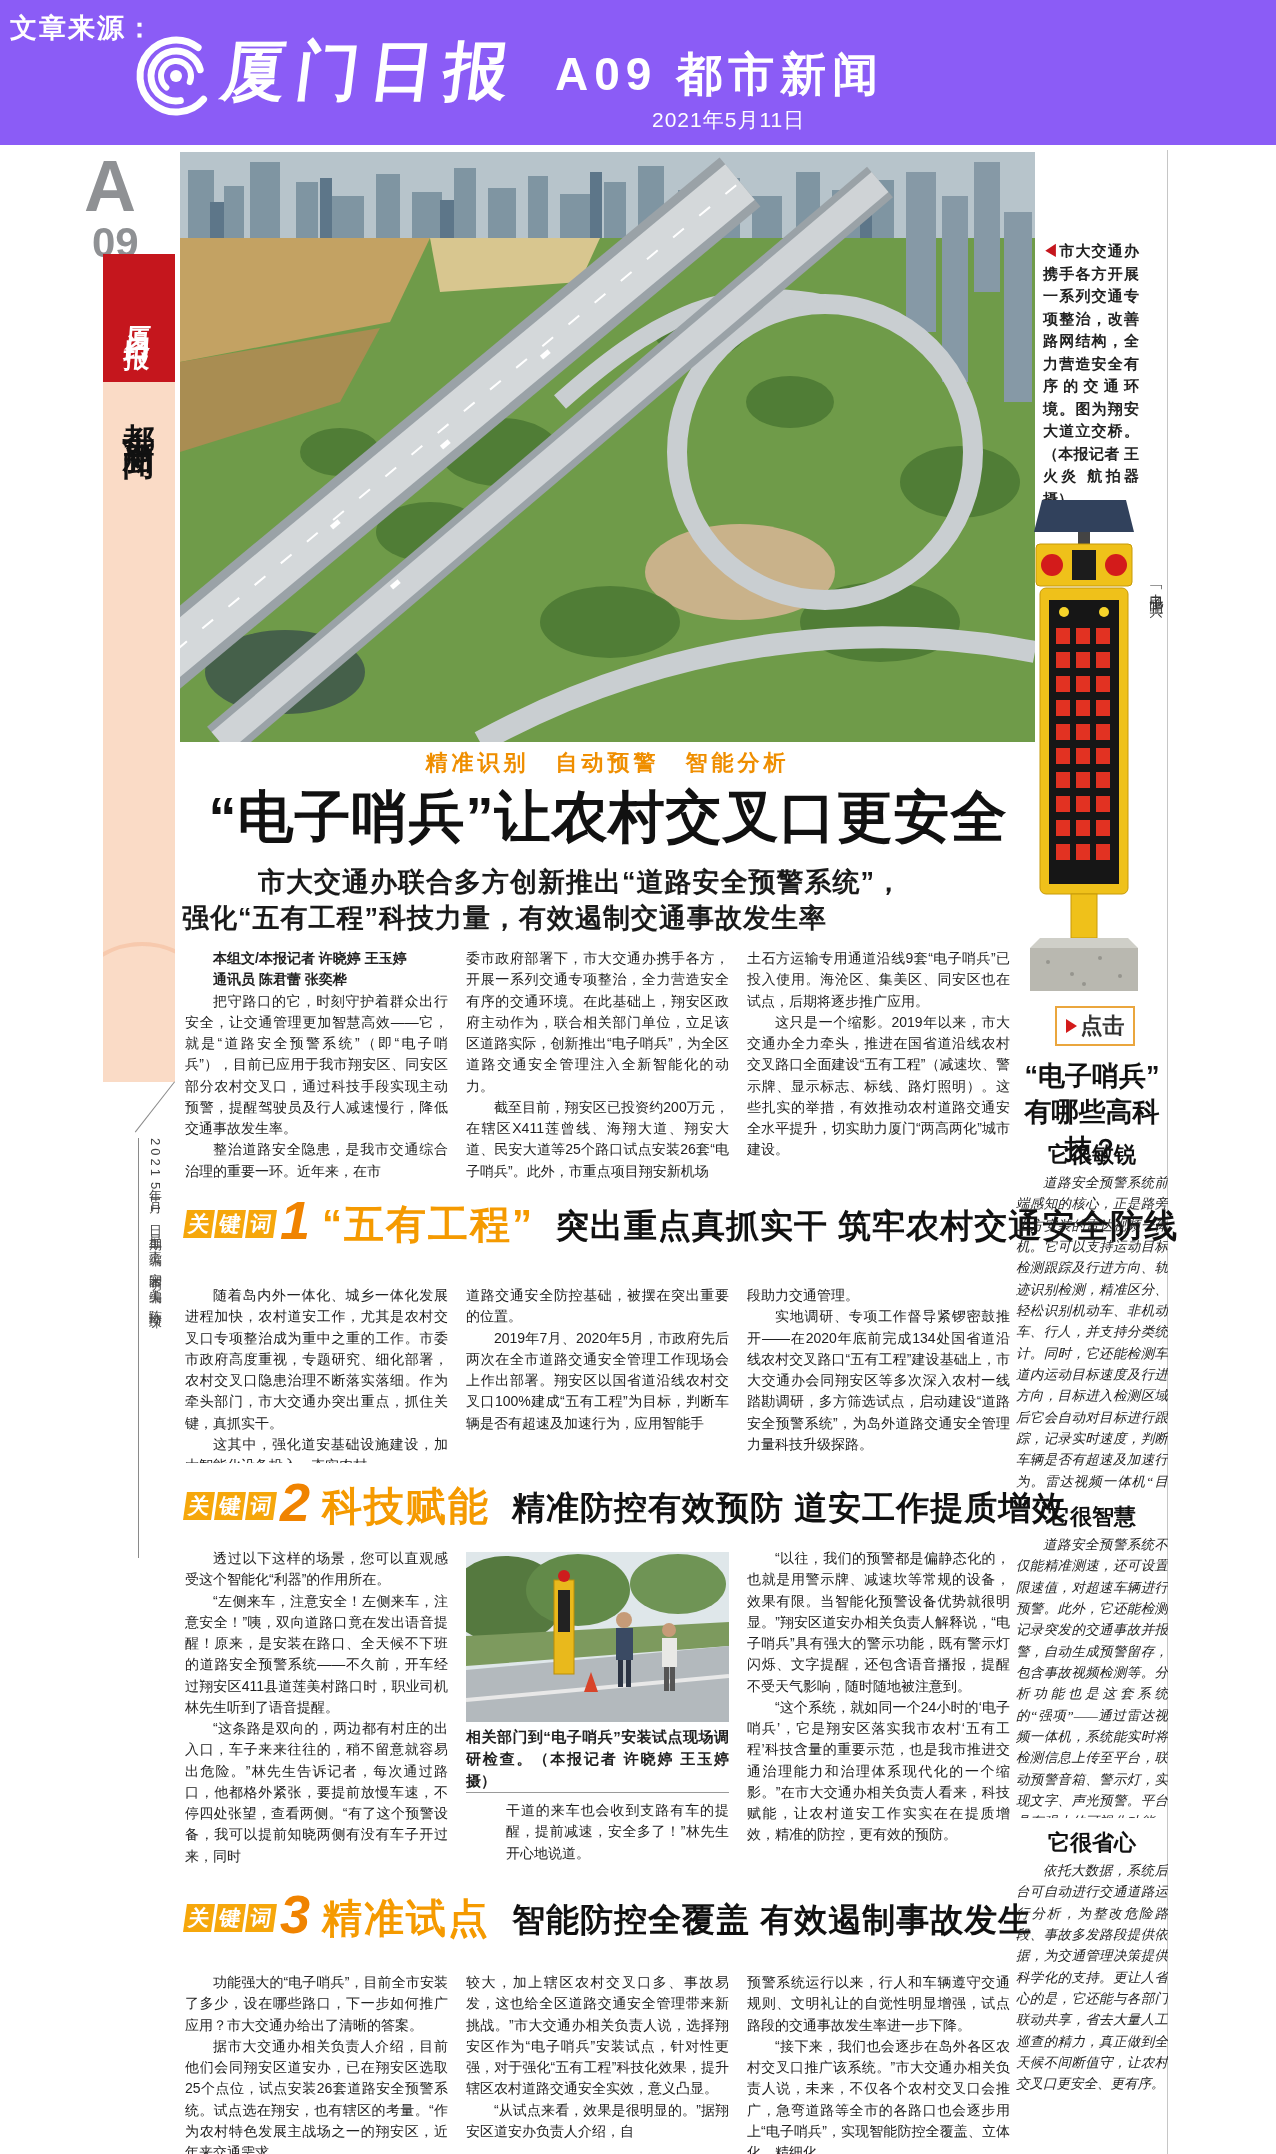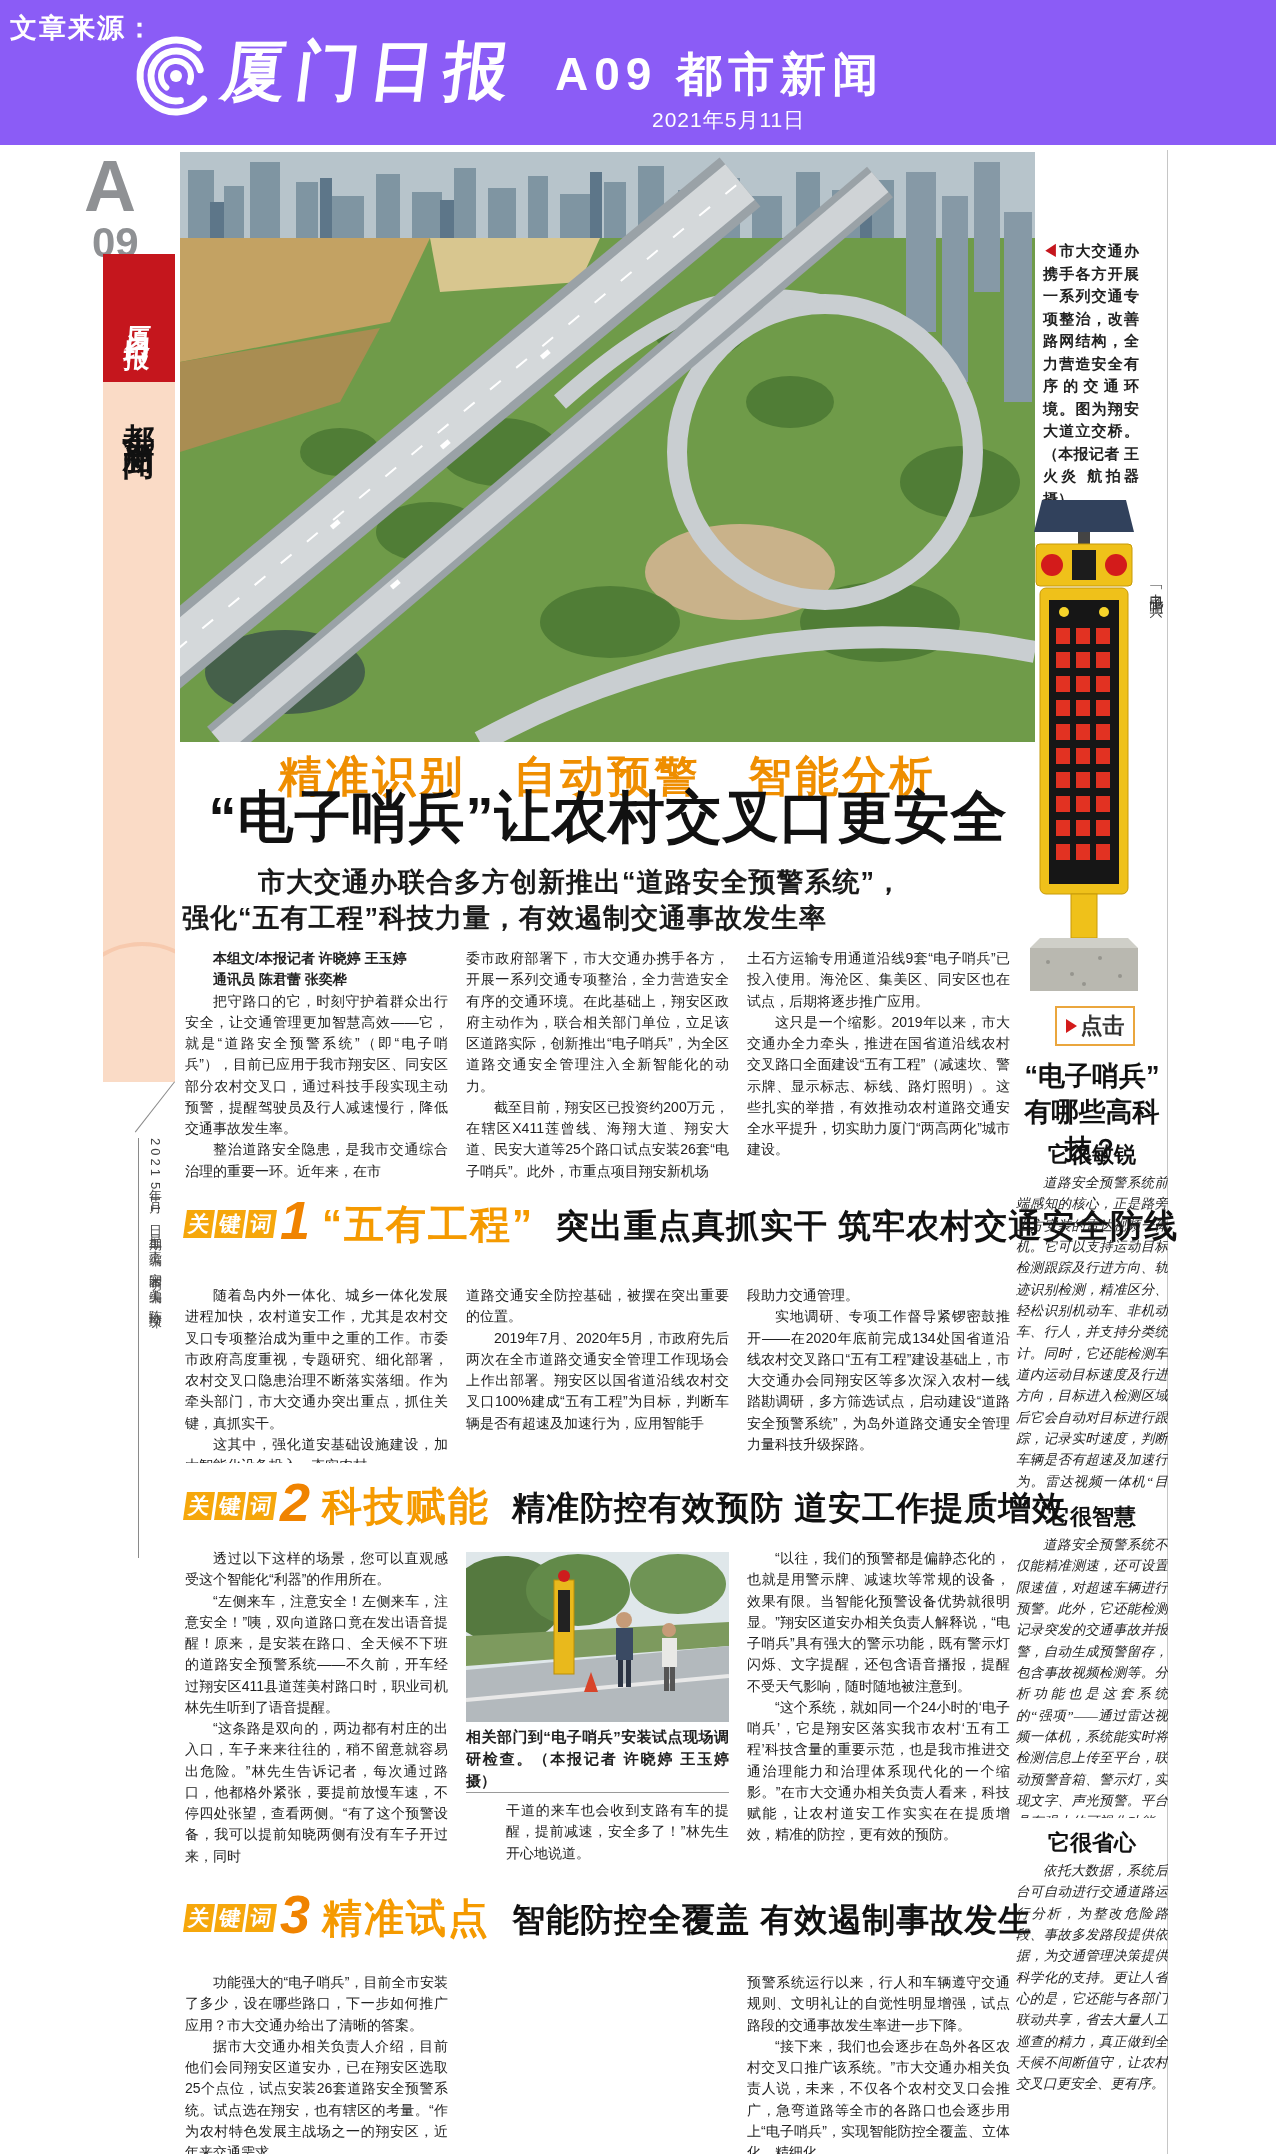--- a/index.html
+++ b/index.html
@@ -39,21 +39,21 @@
   .lead-caption .marker{color:#c5161d;}
   .device-photo{position:absolute;left:1024px;top:496px;width:120px;height:495px;}
   .device-label{position:absolute;left:1148px;top:580px;writing-mode:vertical-rl;font-size:14px;color:#333;letter-spacing:3px;}
   .click-badge{position:absolute;left:1055px;top:1006px;width:80px;height:40px;border:2px solid #eaa63e;
                display:flex;align-items:center;justify-content:center;gap:4px;background:#fff;box-sizing:border-box;}
   .click-badge .tri{width:0;height:0;border-left:11px solid #d31b1b;border-top:7px solid transparent;border-bottom:7px solid transparent;}
   .click-badge .txt{font-size:22px;font-weight:bold;color:#333;}
 
   
   .kicker{position:absolute;left:180px;top:748px;width:855px;text-align:center;color:#ef8e00;
-          font-size:43px;font-weight:bold;letter-spacing:4px;}
+          font-size:22px;font-weight:bold;letter-spacing:4px;}
   .main-title{position:absolute;left:168px;top:786px;width:880px;text-align:center;color:#111;
               font-size:56px;font-weight:900;letter-spacing:1px;line-height:1.1;}
   .sub1{position:absolute;left:258px;top:864px;font-size:27px;font-weight:bold;color:#1a1a1a;letter-spacing:1px;}
   .sub2{position:absolute;left:182px;top:900px;font-size:27px;font-weight:bold;color:#1a1a1a;letter-spacing:1px;}
 
   
   .tcol{position:absolute;width:263px;font-size:14px;line-height:1.52;text-align:justify;color:#222;overflow:hidden;}
   .tcol p{margin:0;text-indent:2em;}
   .byline{font-weight:bold;}
   .mid-caption{position:absolute;left:466px;top:1726px;width:263px;font-size:15px;font-weight:bold;
@@ -349,20 +349,24 @@
       <span>词</span>
     </div>
     <div class="kwnum">3</div>
     <div class="kwtopic">精准试点</div>
     <div class="kwtitle">智能防控全覆盖  有效遏制事故发生</div>
   </div>
   <div class="tcol" style="left:185px;top:1972px;height:182px;">
     <p>功能强大的“电子哨兵”，目前全市安装了多少，设在哪些路口，下一步如何推广应用？市大交通办给出了清晰的答案。</p>
     <p>据市大交通办相关负责人介绍，目前他们会同翔安区道安办，已在翔安区选取25个点位，试点安装26套道路安全预警系统。试点选在翔安，也有辖区的考量。“作为农村特色发展主战场之一的翔安区，近年来交通需求</p>
   </div>
+  <div class="tcol" style="left:466px;top:1972px;height:182px;">
+    <p style="text-indent:0;">较大，加上辖区农村交叉口多、事故易发，这也给全区道路交通安全管理带来新挑战。”市大交通办相关负责人说，选择翔安区作为“电子哨兵”安装试点，针对性更强，对于强化“五有工程”科技化效果，提升辖区农村道路交通安全实效，意义凸显。</p>
+    <p>“从试点来看，效果是很明显的。”据翔安区道安办负责人介绍，自</p>
+  </div>
   <div class="tcol" style="left:747px;top:1972px;height:182px;">
     <p style="text-indent:0;">预警系统运行以来，行人和车辆遵守交通规则、文明礼让的自觉性明显增强，试点路段的交通事故发生率进一步下降。</p>
     <p>“接下来，我们也会逐步在岛外各区农村交叉口推广该系统。”市大交通办相关负责人说，未来，不仅各个农村交叉口会推广，急弯道路等全市的各路口也会逐步用上“电子哨兵”，实现智能防控全覆盖、立体化、精细化。</p>
   </div>
 
   <div class="tp-head">
     <div>“电子哨兵”</div>
     <div>有哪些高科技？</div>
   </div>
   <div class="tp-sec-title" style="top:1140px;">它很敏锐</div>

